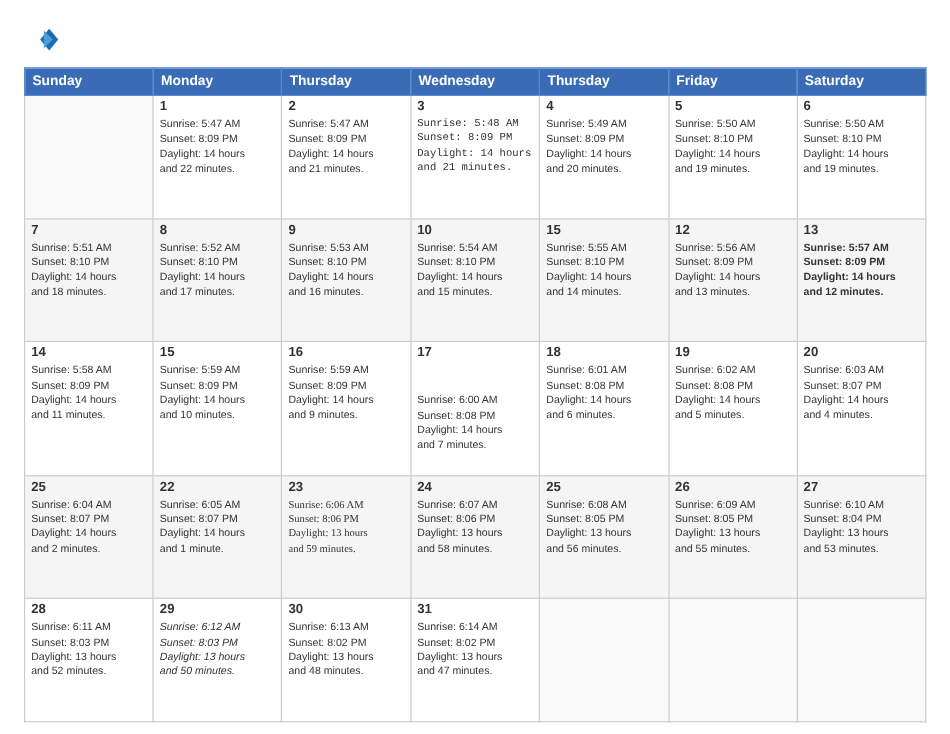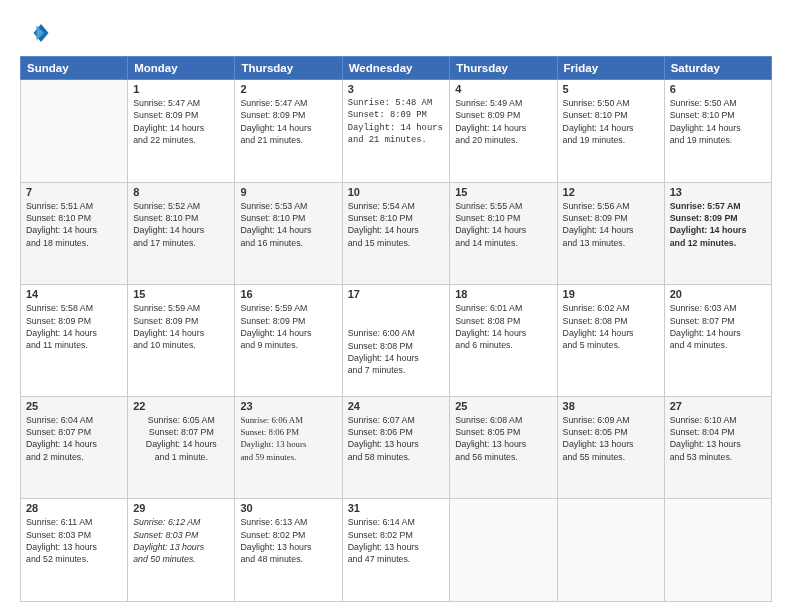--- a/index.html
+++ b/index.html
@@ -277,21 +277,21 @@
         <tr class="row-shade">
           <td>
             <span class="day-num">25</span>
             <div class="day-info" style="white-space: pre-line;">Sunrise: 6:04 AM
 Sunset: 8:07 PM
 Daylight: 14 hours
 and 2 minutes.</div>
           </td>
           <td>
             <span class="day-num">22</span>
-            <div class="day-info" style="white-space: pre-line; text-align: center;">Sunrise: 6:05 AM
+            <div class="day-info" style="white-space: pre-line;">Sunrise: 6:05 AM
 Sunset: 8:07 PM
 Daylight: 14 hours
 and 1 minute.</div>
           </td>
           <td>
             <span class="day-num">23</span>
             <div class="day-info" style="white-space: pre-line; font-family: Liberation Serif, serif;">Sunrise: 6:06 AM
 Sunset: 8:06 PM
 Daylight: 13 hours
 and 59 minutes.</div>
@@ -304,21 +304,21 @@
 and 58 minutes.</div>
           </td>
           <td>
             <span class="day-num">25</span>
             <div class="day-info" style="white-space: pre-line;">Sunrise: 6:08 AM
 Sunset: 8:05 PM
 Daylight: 13 hours
 and 56 minutes.</div>
           </td>
           <td>
-            <span class="day-num">38</span>
+            <span class="day-num">26</span>
             <div class="day-info" style="white-space: pre-line;">Sunrise: 6:09 AM
 Sunset: 8:05 PM
 Daylight: 13 hours
 and 55 minutes.</div>
           </td>
           <td>
             <span class="day-num">27</span>
             <div class="day-info" style="white-space: pre-line;">Sunrise: 6:10 AM
 Sunset: 8:04 PM
 Daylight: 13 hours

